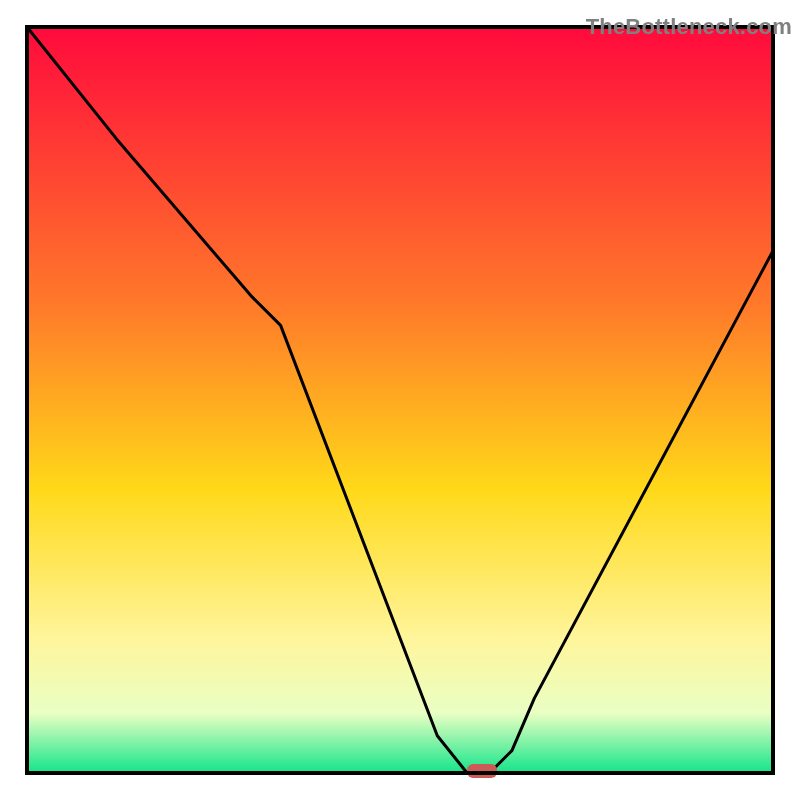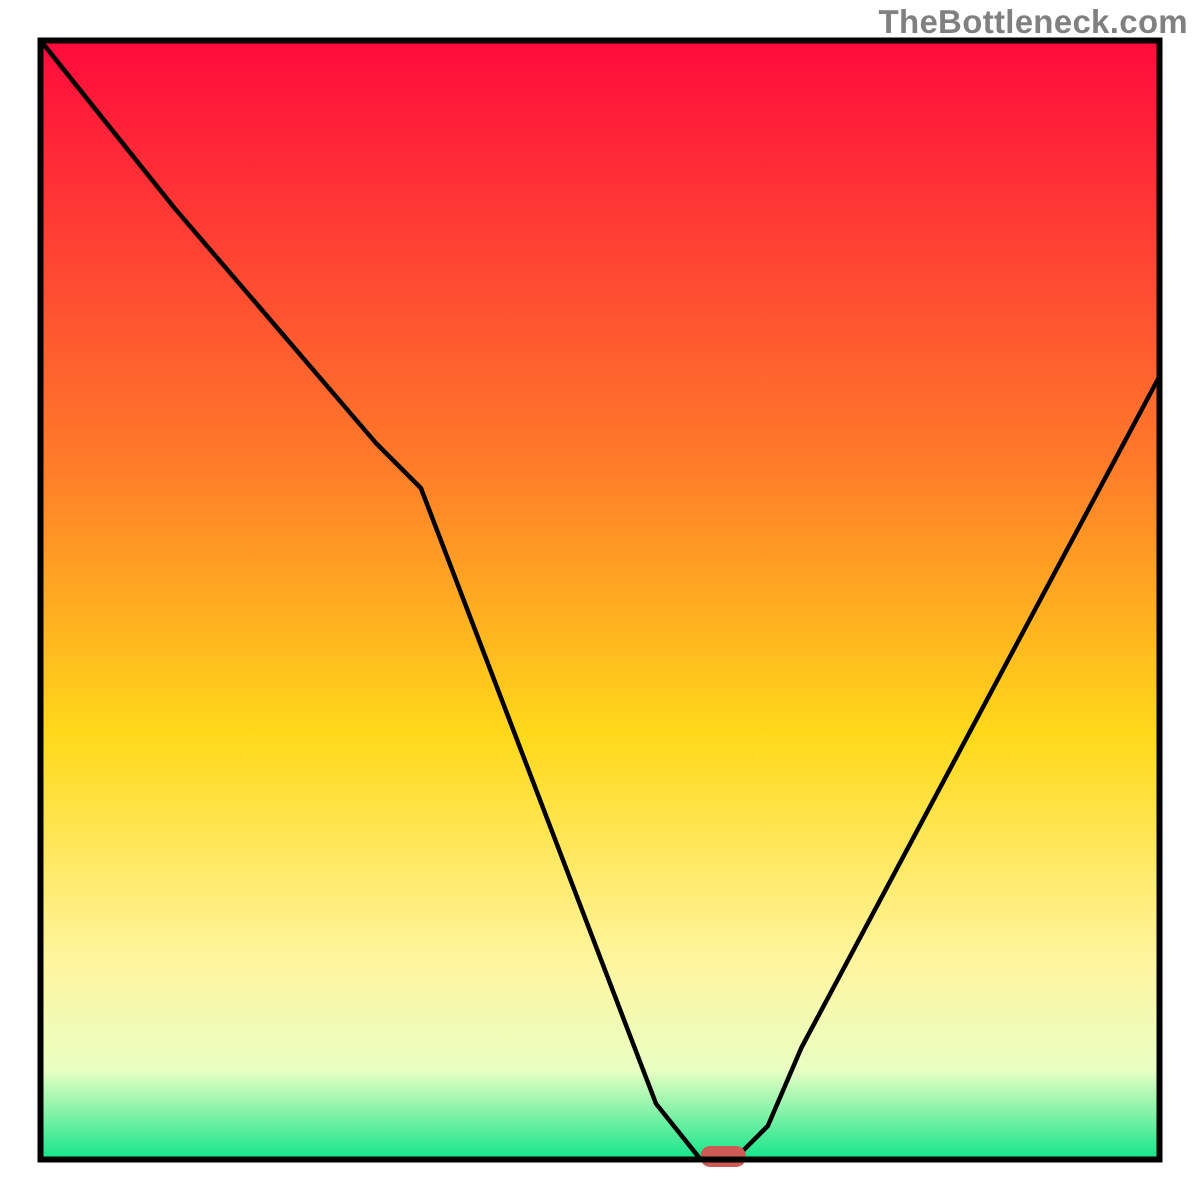--- a/index.html
+++ b/index.html
@@ -10,21 +10,21 @@
     background: #ffffff;
     overflow: hidden;
   }
   .container {
     position: relative;
     width: 800px;
     height: 800px;
   }
   .watermark {
     position: absolute;
-    top: 2px;
+    top: 14px;
     right: 8px;
     font-family: Arial, Helvetica, sans-serif;
     font-size: 22px;
     font-weight: 600;
     color: #808080;
     letter-spacing: 0.2px;
     z-index: 10;
   }
   svg {
     position: absolute;

